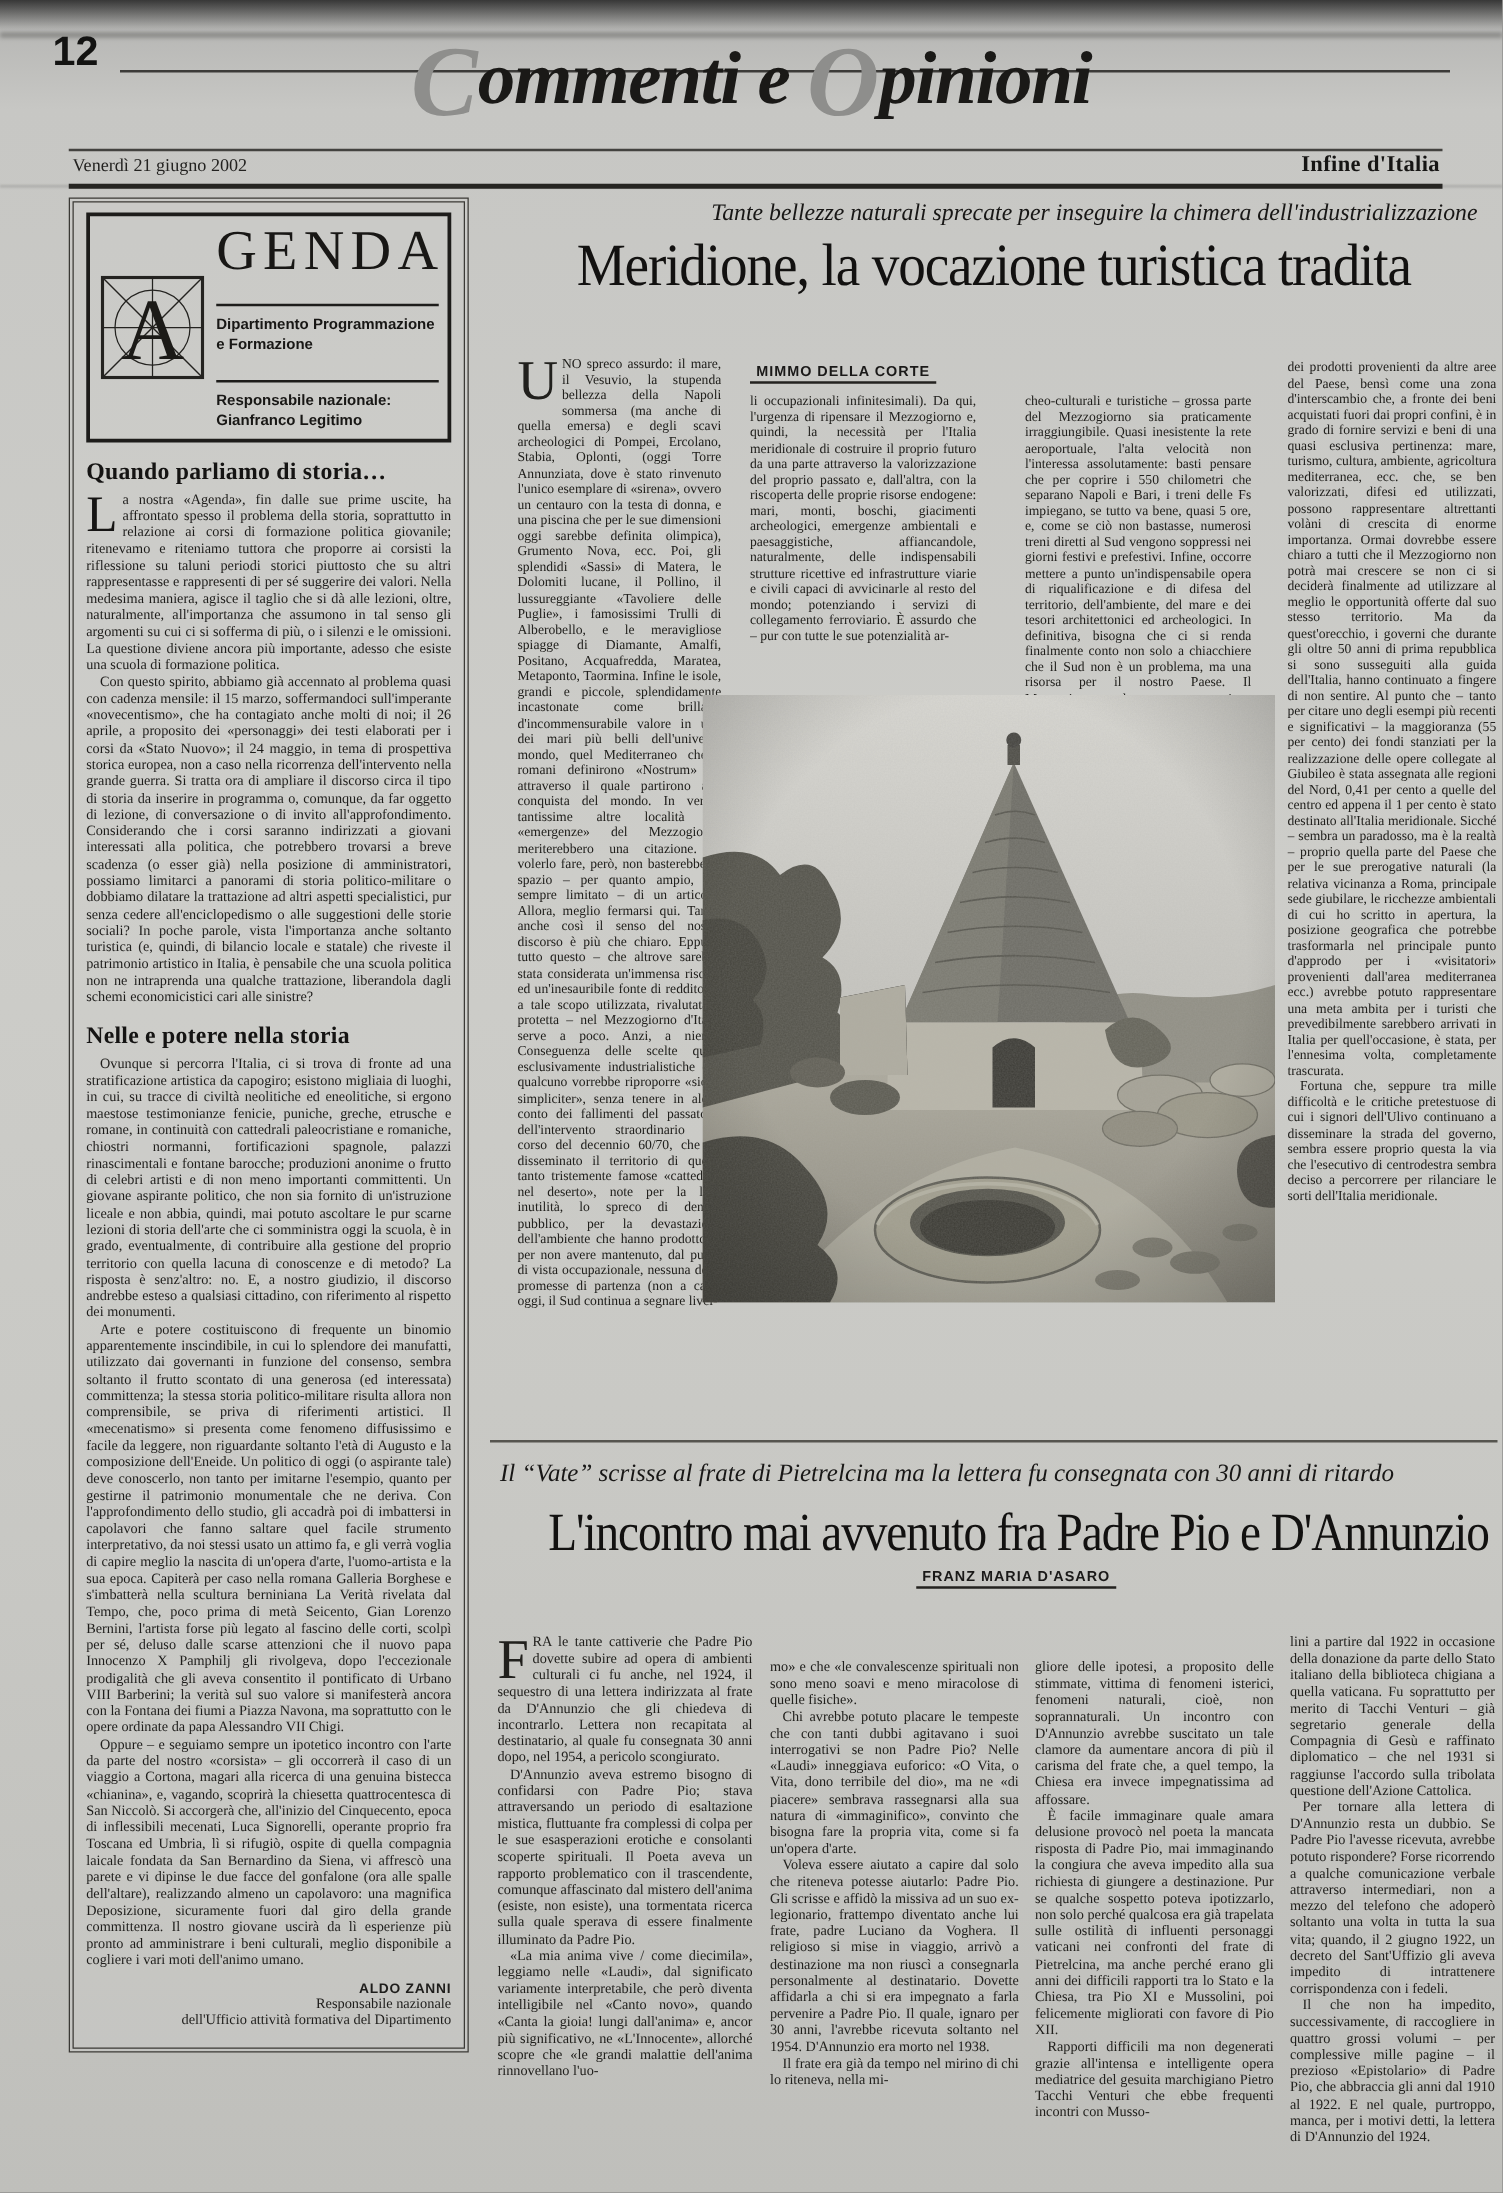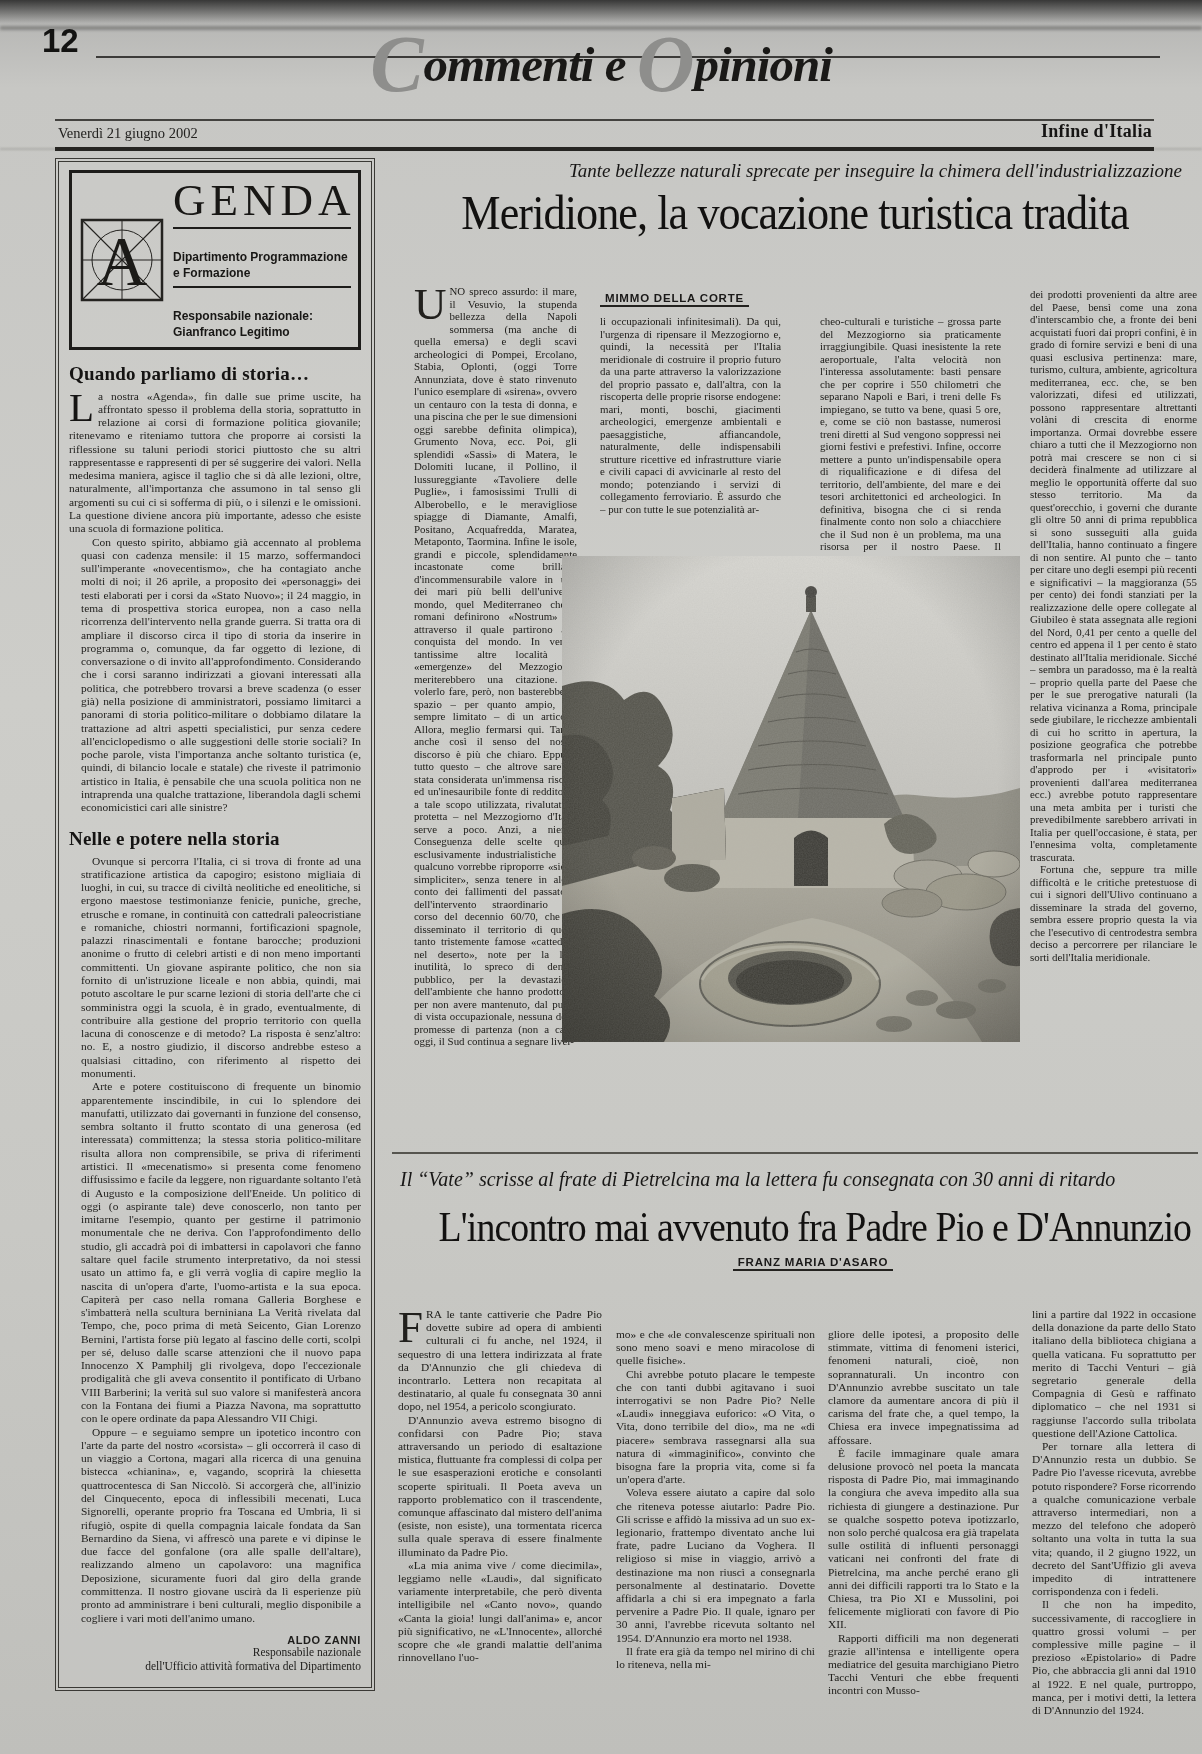--- a/index.html
+++ b/index.html
@@ -12,38 +12,38 @@
   .scan-streak2{position:absolute;top:148px;left:0;right:0;height:2px;background:rgba(90,90,88,.25);filter:blur(1px);}
 
   
   .pagenum{position:absolute;top:22px;left:42px;font-family:"Liberation Sans",sans-serif;
     font-weight:bold;font-size:33px;color:#131312;}
   .rule-thin-top{position:absolute;top:56px;left:96px;right:42px;height:2px;background:#3c3b39;}
   .masthead{position:absolute;top:28px;left:0;width:100%;text-align:center;white-space:nowrap;}
   .mh-cap{font-family:"Liberation Serif",serif;font-style:italic;font-weight:bold;
     font-size:80px;line-height:.9;color:#8e8e8c;vertical-align:-10px;}
   .mh-txt{font-family:"Liberation Serif",serif;font-style:italic;font-weight:bold;
-    font-size:49px;color:#1a1917;letter-spacing:-1px;}
+    font-size:60px;color:#1a1917;letter-spacing:-1px;}
   .rule-under-masthead{position:absolute;top:119px;left:55px;right:48px;height:2px;background:#43423f;}
   .dateline{position:absolute;top:125px;left:58px;font-size:14.5px;color:#232220;}
   .paper-name{position:absolute;top:121px;right:50px;font-size:18px;font-weight:bold;color:#161514;letter-spacing:.3px;}
   .rule-thick{position:absolute;top:147px;left:55px;right:48px;height:4px;background:#262522;}
 
   
   .agenda-box{position:absolute;left:55px;top:158px;width:320px;border:4px double #3a3935;
     padding:8px 10px 14px;background:rgba(210,210,206,.30);box-sizing:border-box;}
   .agenda-head{border:3px solid #1d1c1a;padding:6px 7px;display:flex;gap:8px;align-items:center;}
   .agenda-logo{flex:none;}
   .agenda-right{flex:1;min-width:0;}
   .agenda-word{font-size:45px;line-height:.95;letter-spacing:5px;color:#181715;}
-  .agenda-dept{margin-top:5px;border-top:2px solid #1d1c1a;padding-top:20px;
+  .agenda-dept{margin-top:21px;border-top:2px solid #1d1c1a;padding-top:6px;
     font-family:"Liberation Sans",sans-serif;font-weight:bold;font-size:12px;line-height:1.35;color:#181715;}
   .agenda h3{font-size:19px;margin:13px 0 5px;color:#151413;letter-spacing:.2px;}
   .agenda p{font-size:11.4px;line-height:1.165;margin:0;text-align:justify;}
-  .agenda p.ind{text-indent:11px;margin-left:12px;}
+  .agenda p.ind{text-indent:11px;}
   .dc{float:left;font-size:41px;line-height:33px;padding:1px 4px 0 0;color:#151413;}
   .sig{margin-top:9px;text-align:right;}
   .sig-name{font-family:"Liberation Sans",sans-serif;font-weight:bold;font-size:11px;letter-spacing:.6px;}
   .sig-role{font-size:11.5px;line-height:1.2;}
 
   
   .kicker1{position:absolute;left:420px;width:762px;top:160px;text-align:right;
     font-style:italic;font-size:19px;color:#181716;}
   .headline1{position:absolute;left:390px;width:810px;top:185px;text-align:center;white-space:nowrap;
     font-size:48px;letter-spacing:-1px;color:#121110;transform:scaleX(.92);transform-origin:center;}

